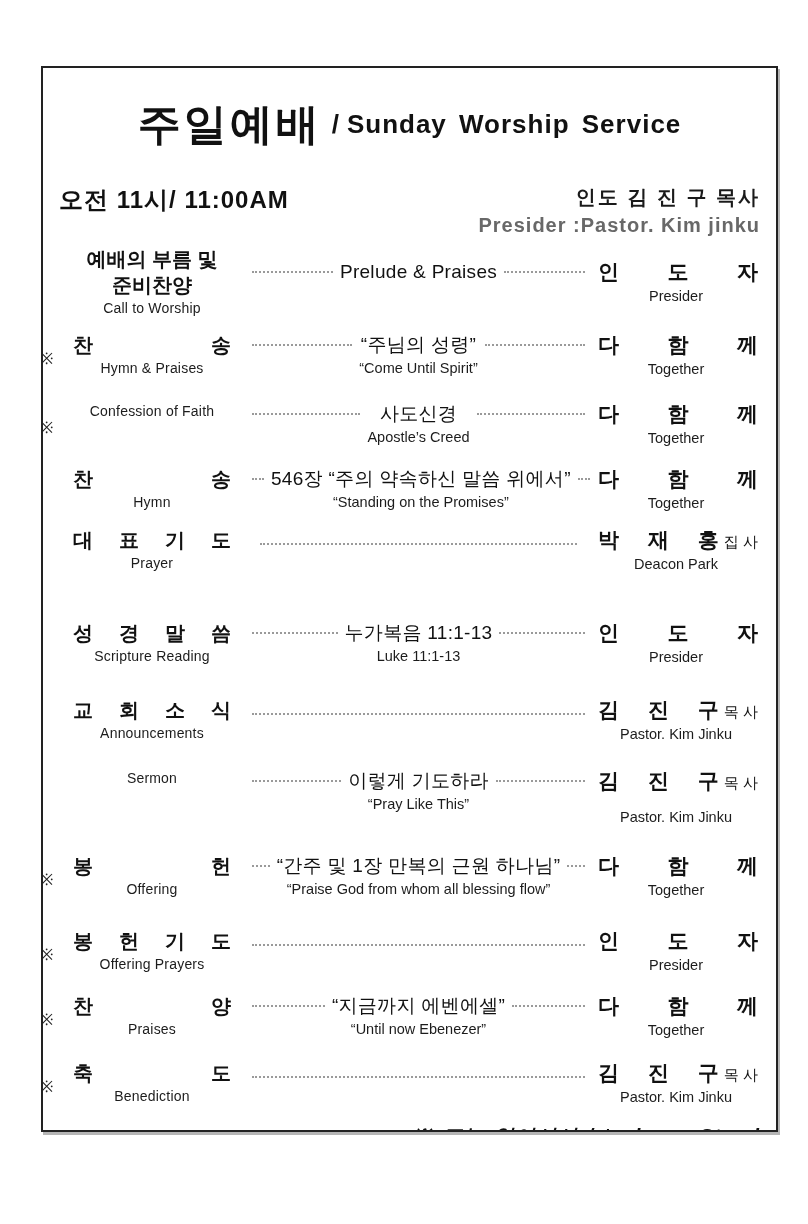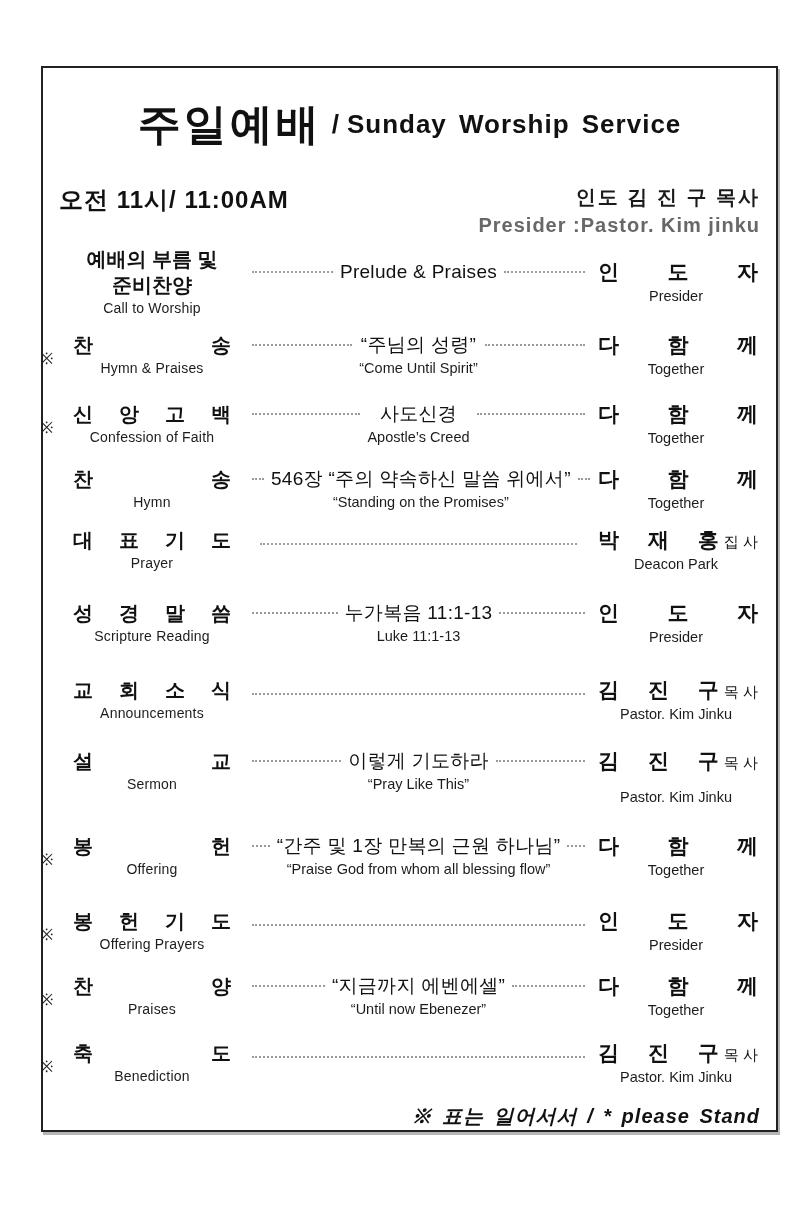--- a/index.html
+++ b/index.html
@@ -186,21 +186,21 @@
   .row.tall .col-center,
   .row.tall .col-right { margin-top: 13px; }
   
   .row.gap .performer-en { margin-top: 13px; }
   
   .row { margin-bottom: 22px; }
   .row:nth-child(1)  { margin-bottom: 14px; }
   .row:nth-child(2)  { margin-bottom: 22px; }
   .row:nth-child(3)  { margin-bottom: 18px; }
   .row:nth-child(4)  { margin-bottom: 14px; }
-  .row:nth-child(5)  { margin-bottom: 26px; gap: 8px; }
+  .row:nth-child(5)  { margin-bottom: 46px; gap: 8px; }
   .row:nth-child(6)  { margin-bottom: 30px; }
   .row:nth-child(7)  { margin-bottom: 24px; }
   .row:nth-child(8)  { margin-bottom: 26px; }
   .row:nth-child(9)  { margin-bottom: 28px; }
   .row:nth-child(10) { margin-bottom: 18px; }
   .row:nth-child(11) { margin-bottom: 20px; }
   .row:nth-child(12) { margin-bottom: 0; }
   
   .footnote {
     margin-top: 16px;
@@ -273,21 +273,20 @@
         <span class="performer-main">다 함 께</span>
 
       </div>
       <div class="performer-en">Together</div>
     </div>
   </div>
 
   <div class="row">
     <span class="stand-marker">※</span>
     <div class="col-label">
-      <div class="label-line justify">신 앙 고 백</div>
           <div class="label-en">Confession of Faith</div>
     </div>
     <div class="col-center">
       <div class="leader lead-a"></div>
       <div class="content">
         <div class="content-line1">사도신경</div>
         <div class="content-line2">Apostle’s Creed</div>
       </div>
       <div class="leader lead-b"></div>
     </div>
@@ -380,21 +379,20 @@
         <span class="performer-main">김 진 구</span>
         <span class="performer-suffix">목 사</span>
       </div>
       <div class="performer-en">Pastor. Kim Jinku</div>
     </div>
   </div>
 
   <div class="row gap">
 
     <div class="col-label">
-      <div class="label-line justify">설 교</div>
           <div class="label-en">Sermon</div>
     </div>
     <div class="col-center">
       <div class="leader lead-a"></div>
       <div class="content">
         <div class="content-line1">이렇게 기도하라</div>
         <div class="content-line2">“Pray Like This”</div>
       </div>
       <div class="leader lead-b"></div>
     </div>

